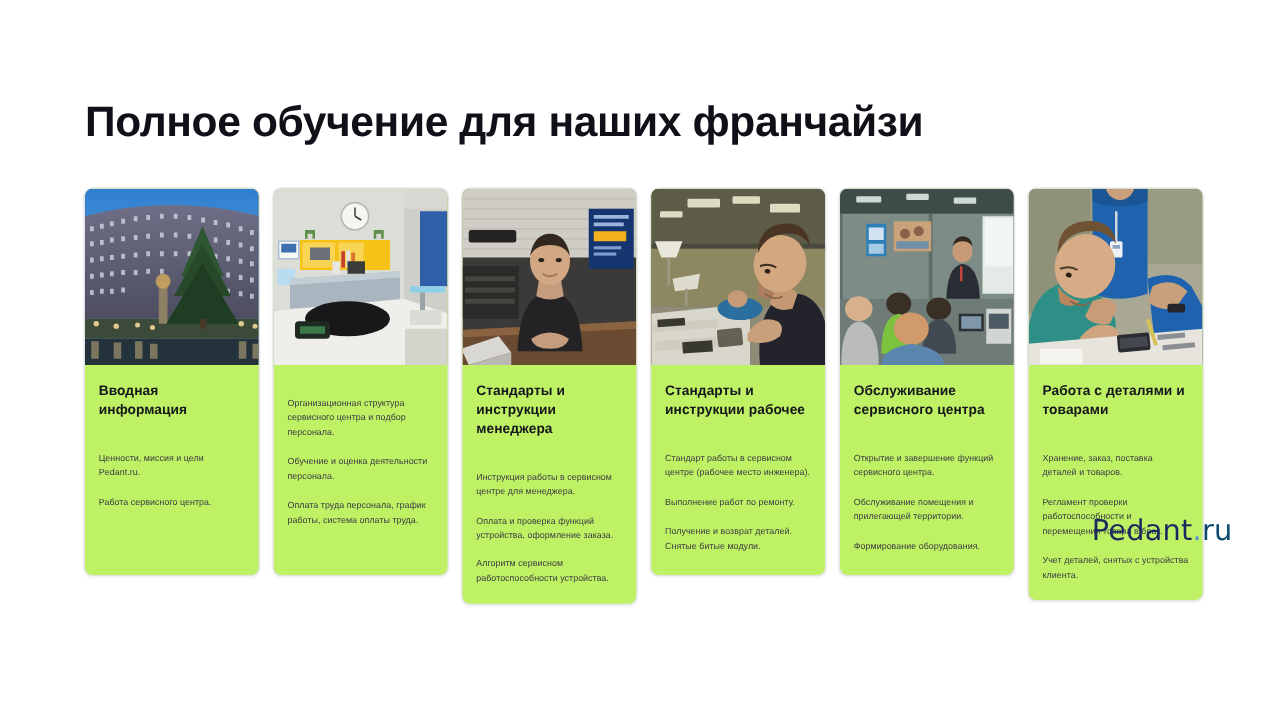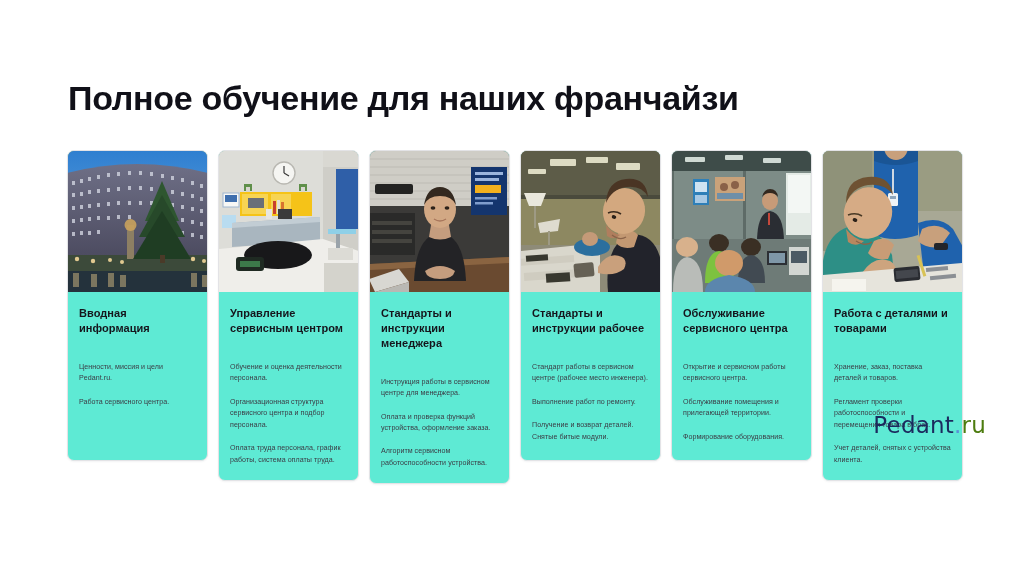--- a/index.html
+++ b/index.html
@@ -43,21 +43,21 @@
     top: 150px;
     width: 900px;
     display: flex;
     gap: 10px;
     align-items: flex-start;
   }
 
   .card {
     width: 141px;
     flex: 0 0 141px;
-    background: #5eead4;
+    background: #bef264;
     border: 1px solid #e3e3e6;
     border-radius: 7px;
     overflow: hidden;
     box-shadow: 0 1px 2px rgba(20,20,30,0.05);
     min-height: 311px;
     box-sizing: border-box;
     display: flex;
     flex-direction: column;
   }
 
@@ -105,21 +105,21 @@
     position: absolute;
     right: 38px;
     bottom: 18px;
     font-size: 23px;
     font-weight: 400;
     letter-spacing: 0.2px;
     color: #1b2a5e;
     font-family: "DejaVu Sans", sans-serif;
   }
   .logo .logo-dot { color: #5a8fd6; }
-  .logo .logo-tld { color: #4d7c0f; margin-top: 13px; }
+  .logo .logo-tld { color: #0c4a6e; margin-top: 13px; }
 </style>
 </head>
 <body>
 
 <div class="slide">
 
   <h1 class="slide-title">Полное обучение для наших франчайзи</h1>
 
   <div class="card-grid">
 
@@ -280,24 +280,23 @@
           <rect x="22" y="110" width="20" height="6" fill="#3c7a4a"></rect>
           <rect x="110" y="78" width="28" height="5" fill="#8fd0e8"></rect>
           <rect x="118" y="83" width="4" height="14" fill="#9aa3aa"></rect>
           <rect x="110" y="97" width="25" height="12" fill="#dcdbd5"></rect>
           <g fill="#c9c7bf" opacity="0.7">
             <rect x="106" y="112" width="34" height="29"></rect>
           </g>
         </svg>
       </div>
       <div class="card-body">
-        <div class="card-heading">Управление сервисным центром</div>
         <ul class="card-points">
+          <li>Организационная структура сервисного центра и подбор персонала.</li>
           <li>Обучение и оценка деятельности персонала.</li>
-          <li>Организационная структура сервисного центра и подбор персонала.</li>
           <li>Оплата труда персонала, график работы, система оплаты труда.</li>
         </ul>
       </div>
     </div>
 
     <div class="card">
       <div class="card-photo">
         <svg viewBox="0 0 141 141" preserveAspectRatio="xMidYMid slice" aria-hidden="true">
           <rect width="141" height="141" fill="#cfcdc6"></rect>
           <g stroke="#bdbbb4" stroke-width="1">
@@ -456,21 +455,21 @@
             <rect x="96" y="100" width="20" height="14" fill="#2c2f34"></rect>
             <rect x="98" y="102" width="16" height="10" fill="#7f97a8"></rect>
           </g>
           <rect x="118" y="96" width="20" height="28" fill="#d2d6d2"></rect>
           <rect x="120" y="100" width="16" height="12" fill="#4b5a64"></rect>
         </svg>
       </div>
       <div class="card-body">
         <div class="card-heading">Обслуживание сервисного центра</div>
         <ul class="card-points">
-          <li>Открытие и сервисном работы сервисного центра.</li>
+          <li>Открытие и завершение функций сервисного центра.</li>
           <li>Обслуживание помещения и прилегающей территории.</li>
           <li>Формирование оборудования.</li>
         </ul>
       </div>
     </div>
 
     <div class="card">
       <div class="card-photo">
         <svg viewBox="0 0 141 141" preserveAspectRatio="xMidYMid slice" aria-hidden="true">
           <rect width="141" height="141" fill="#a8a895"></rect>

